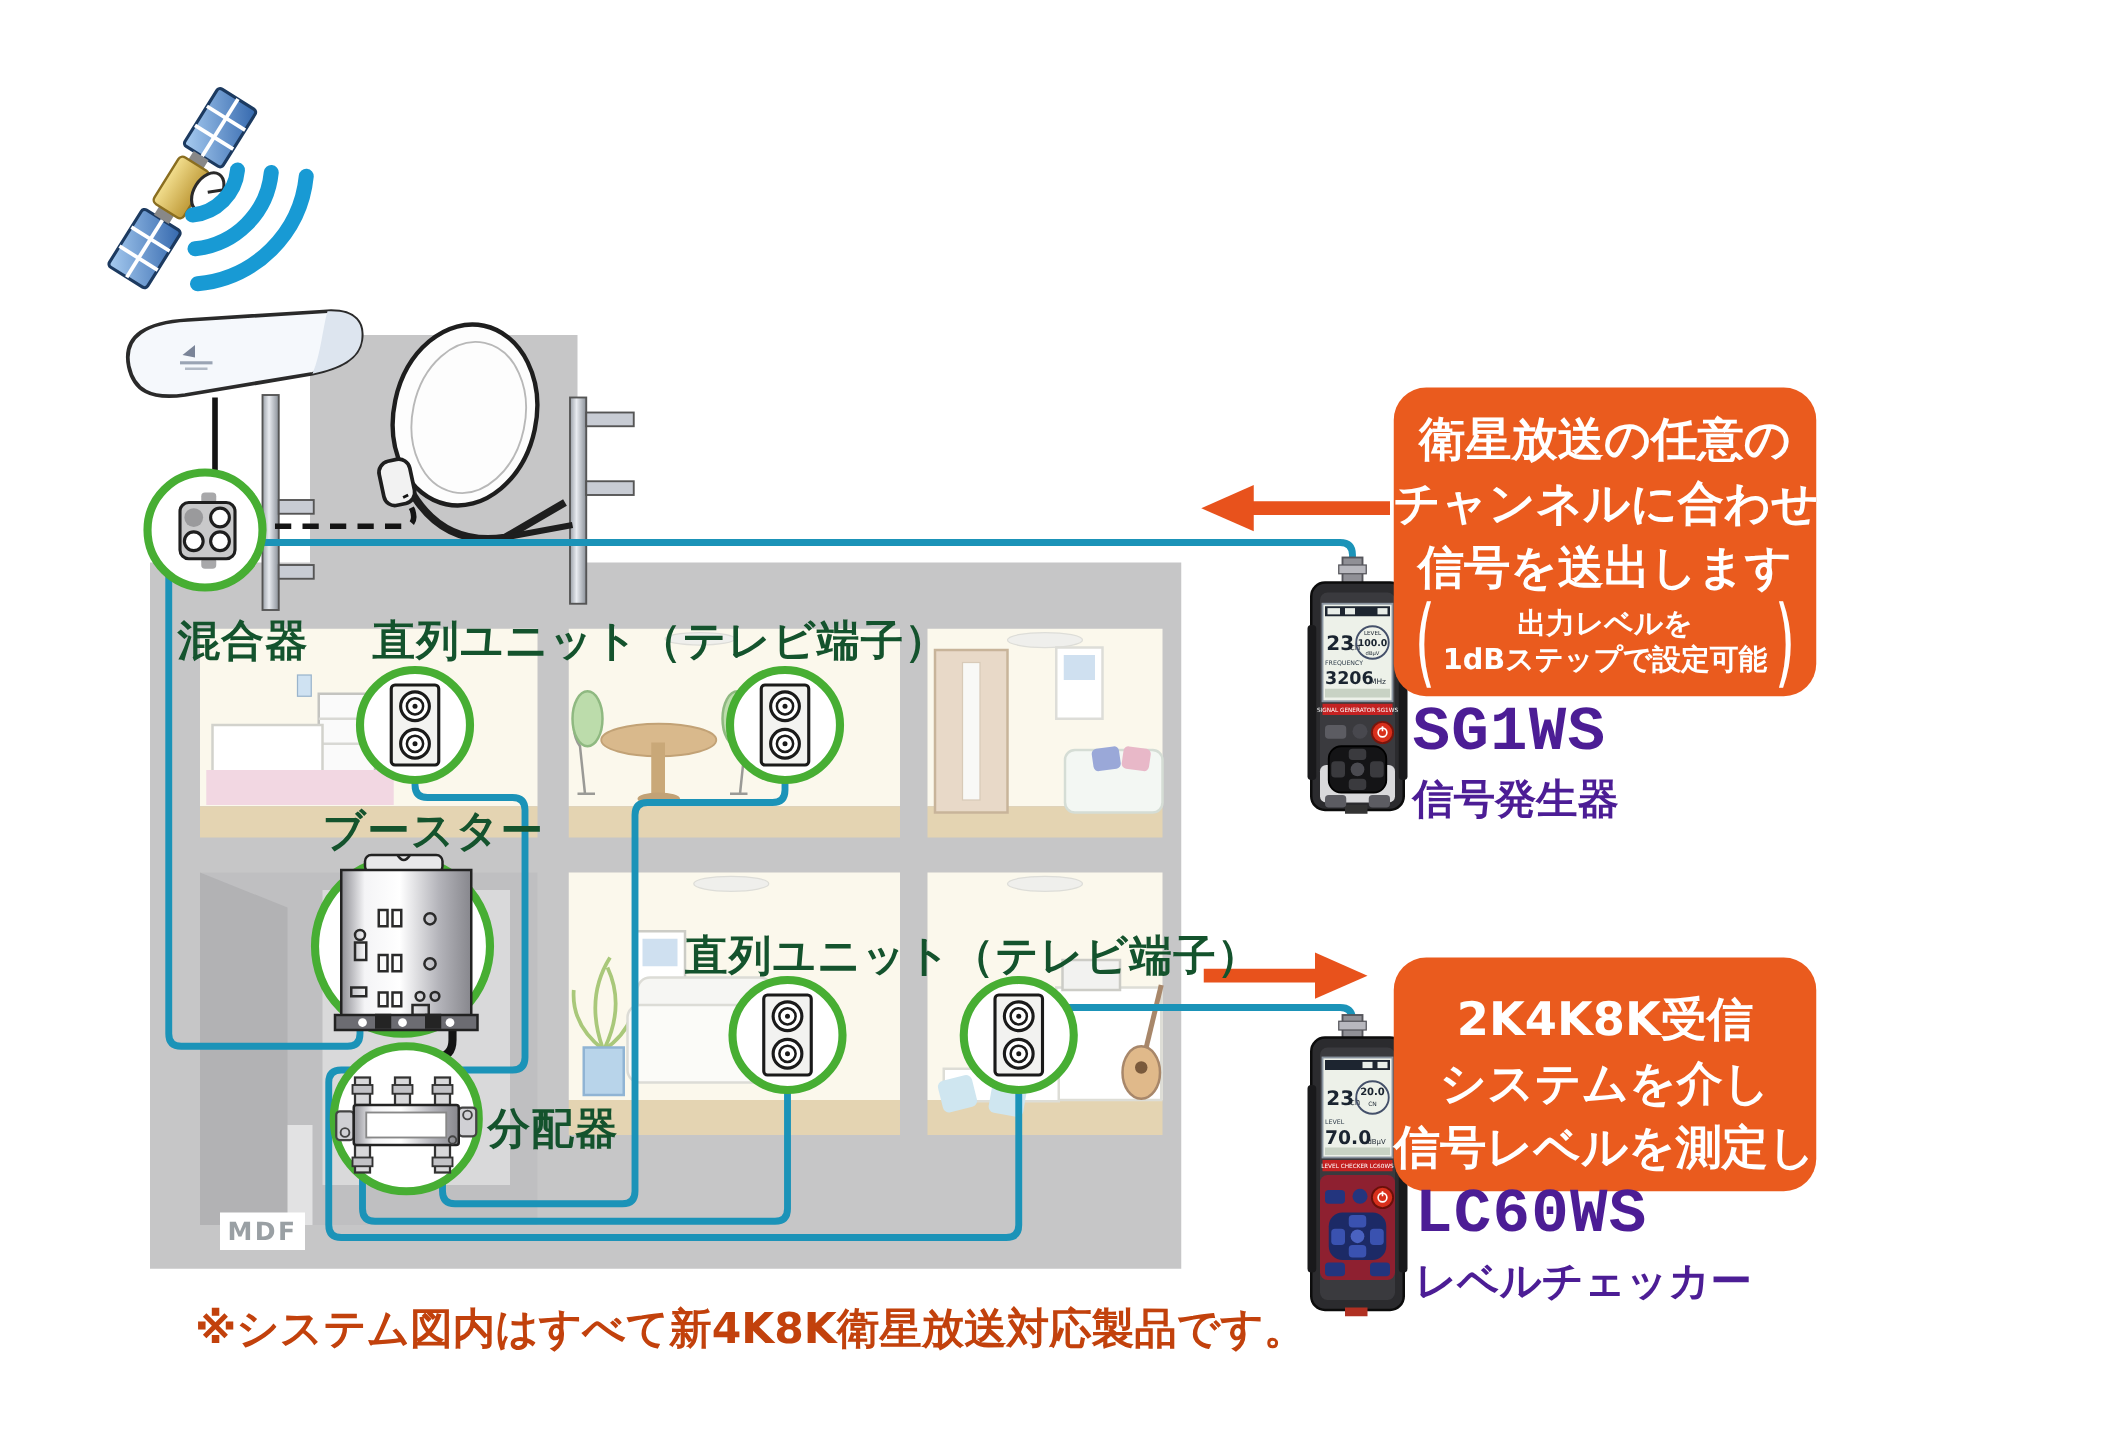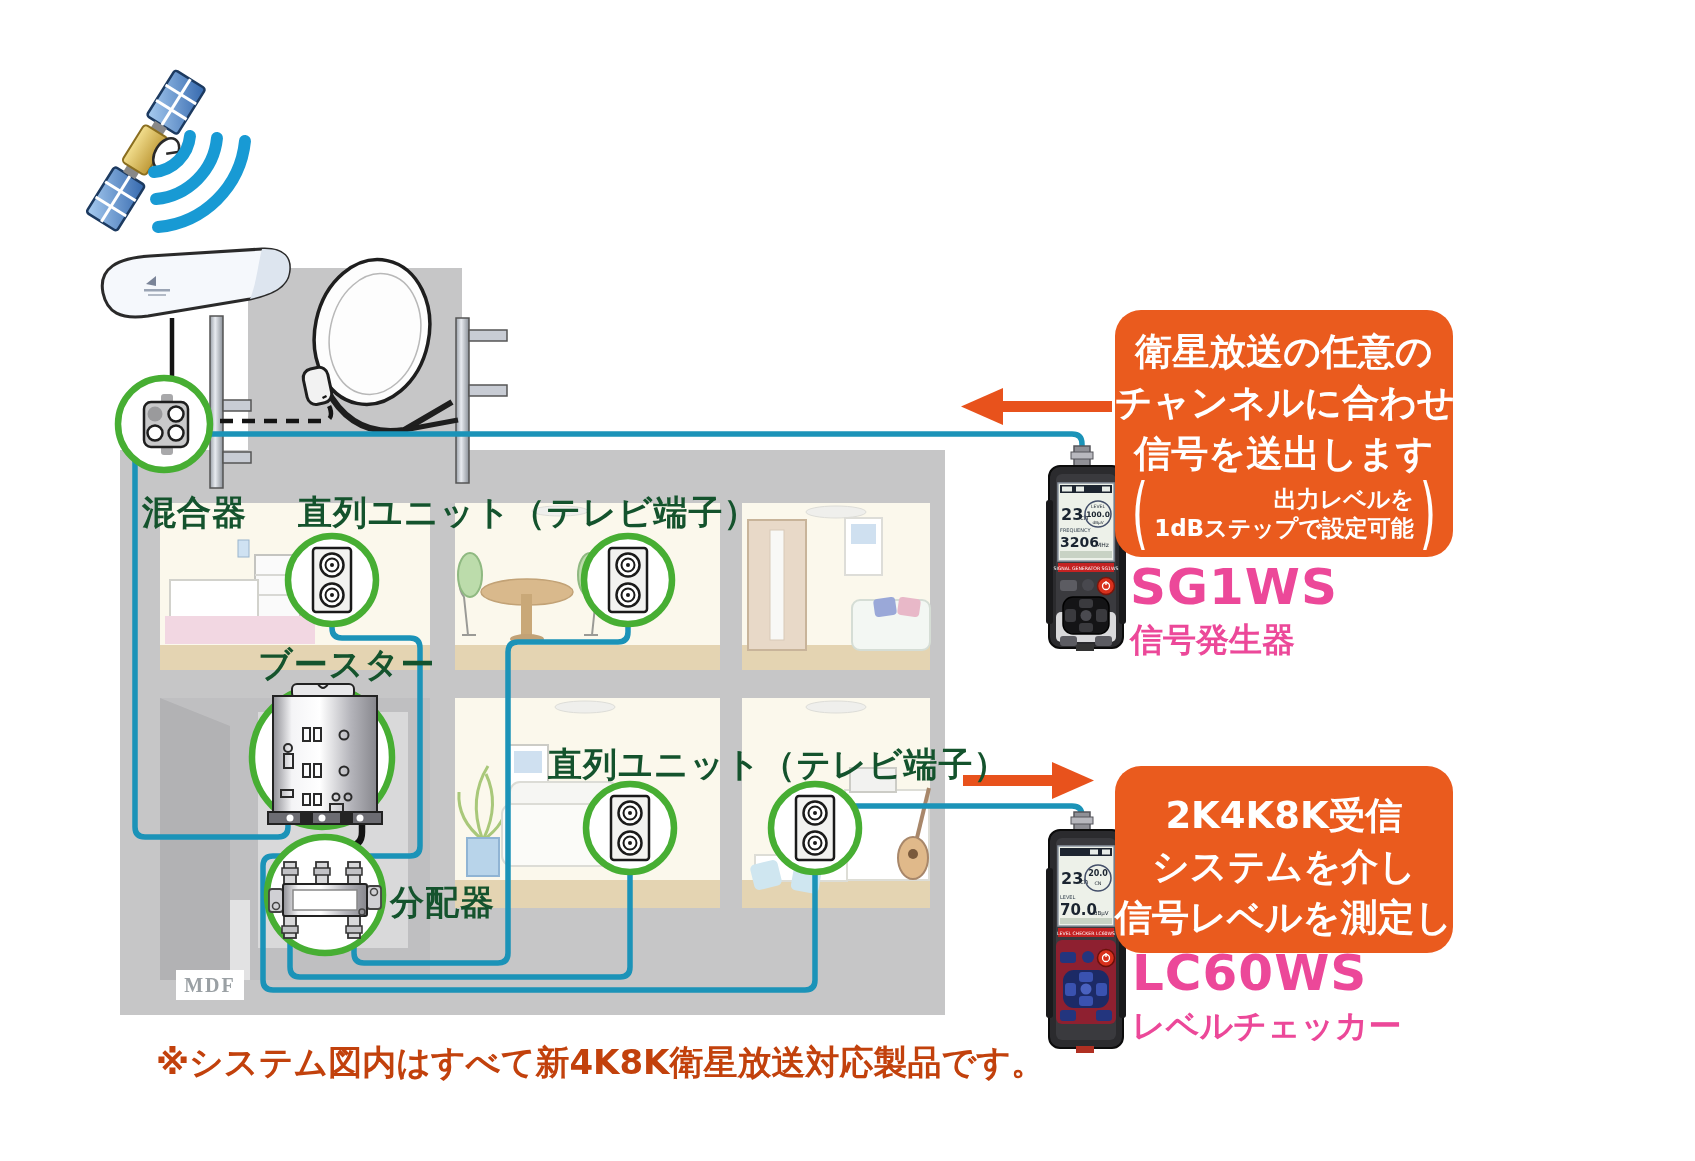--- a/index.html
+++ b/index.html
@@ -6,26 +6,26 @@
   .canvas{position:relative;width:1695px;height:1161px;background:#ffffff;overflow:hidden;
           font-family:"DejaVu Sans","Liberation Sans",sans-serif;}
   .abs{position:absolute;}
   svg{display:block;}
   .comp-label{position:absolute;font-size:34px;font-weight:800;color:#14532d;letter-spacing:1px;white-space:nowrap;}
   .callout{position:absolute;left:1115px;width:338px;background:#ea5b1e;border-radius:26px;color:#fff;text-align:center;box-sizing:border-box;}
   .callout .co-line{font-size:37px;font-weight:800;line-height:51px;white-space:nowrap;}
   .co-note{display:flex;align-items:center;justify-content:center;margin-top:6px;}
   .co-note .paren{display:inline-block;font-size:42px;font-weight:400;transform:scaleY(1.85);line-height:1;padding:0 2px;}
   .co-note-lines{margin:0 4px;}
-  .co-note-lines div{font-size:23px;font-weight:700;line-height:29px;white-space:nowrap;text-align:right;}
-  .dev-label{position:absolute;white-space:nowrap;color:#ec4899;}
+  .co-note-lines div{font-size:23px;font-weight:700;line-height:29px;white-space:nowrap;}
+  .dev-label{position:absolute;white-space:nowrap;color:#4c1d95;font-family:Liberation Mono, monospace;}
   .dev-label .model{font-size:50px;font-weight:800;letter-spacing:1px;}
   .dev-label .dtype{font-size:33px;font-weight:700;margin-top:2px;}
   .mdf-box{position:absolute;left:176px;top:970px;width:68px;height:30px;background:#fff;
-           display:flex;align-items:center;justify-content:center;font-family:Liberation Serif, serif;}
+           display:flex;align-items:center;justify-content:center;}
   .mdf-box span{font-size:20px;font-weight:800;color:#9aa0a4;letter-spacing:2px;}
   .footnote{position:absolute;left:156px;top:1040px;font-size:34px;font-weight:700;color:#c2410c;white-space:nowrap;}
 </style>
 </head>
 <body>
 
 <div class="canvas">
 
 <svg class="abs" style="left:0;top:0" width="1695" height="1161" viewBox="0 0 1695 1161">
   <defs>

